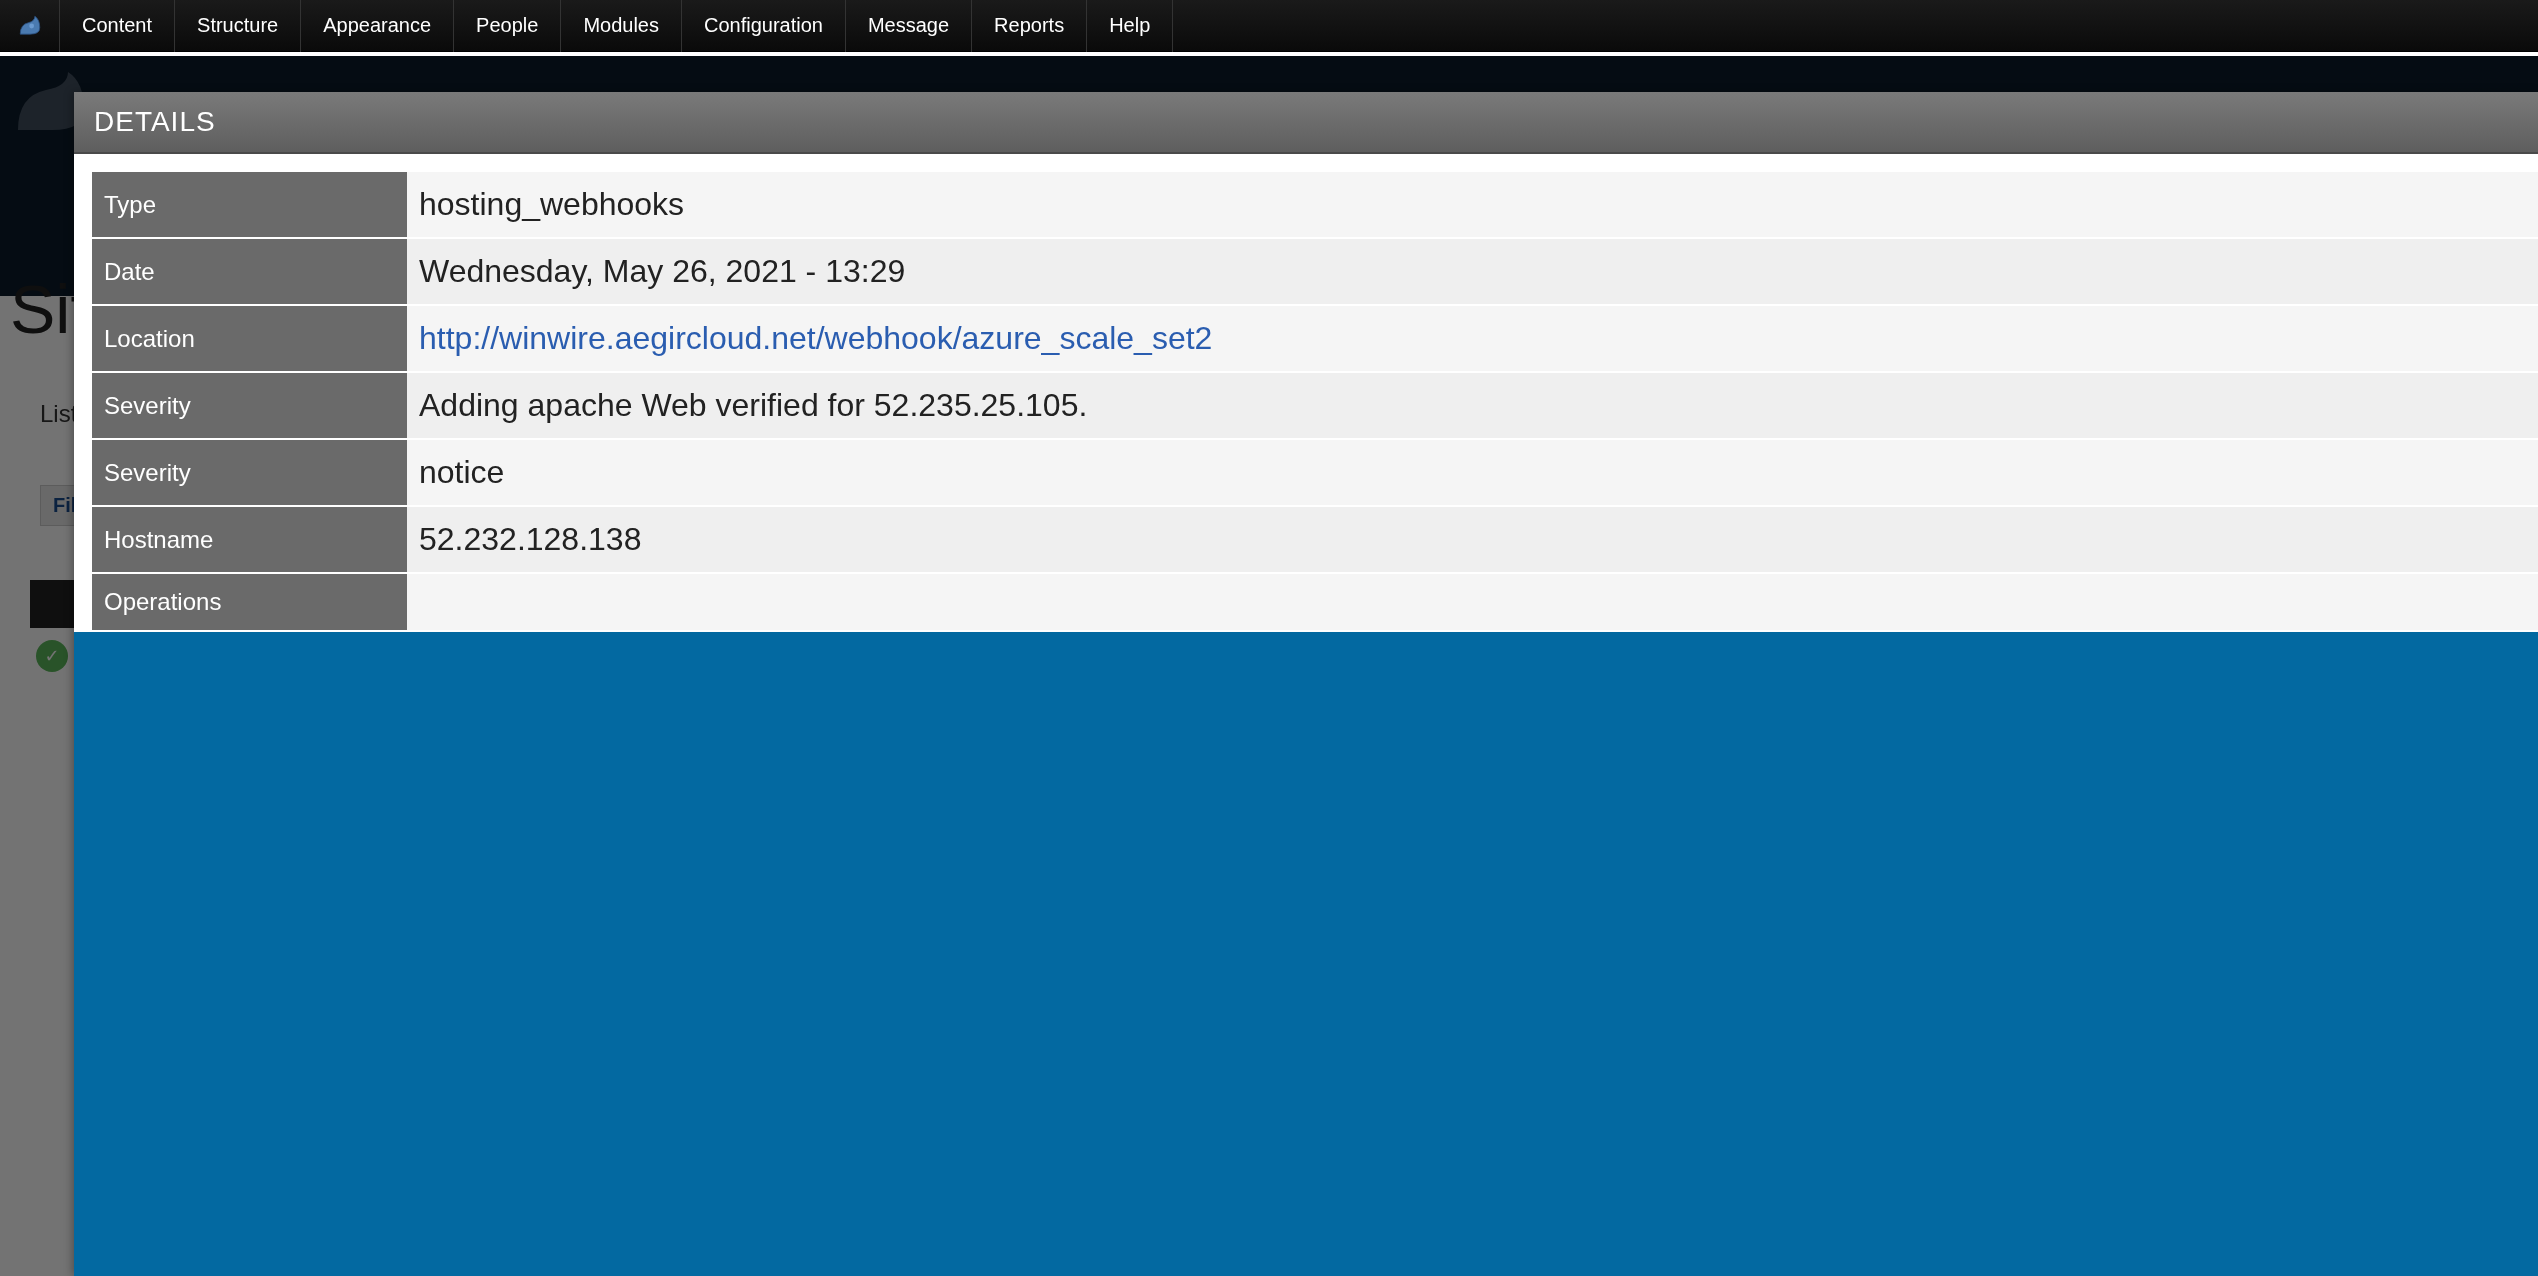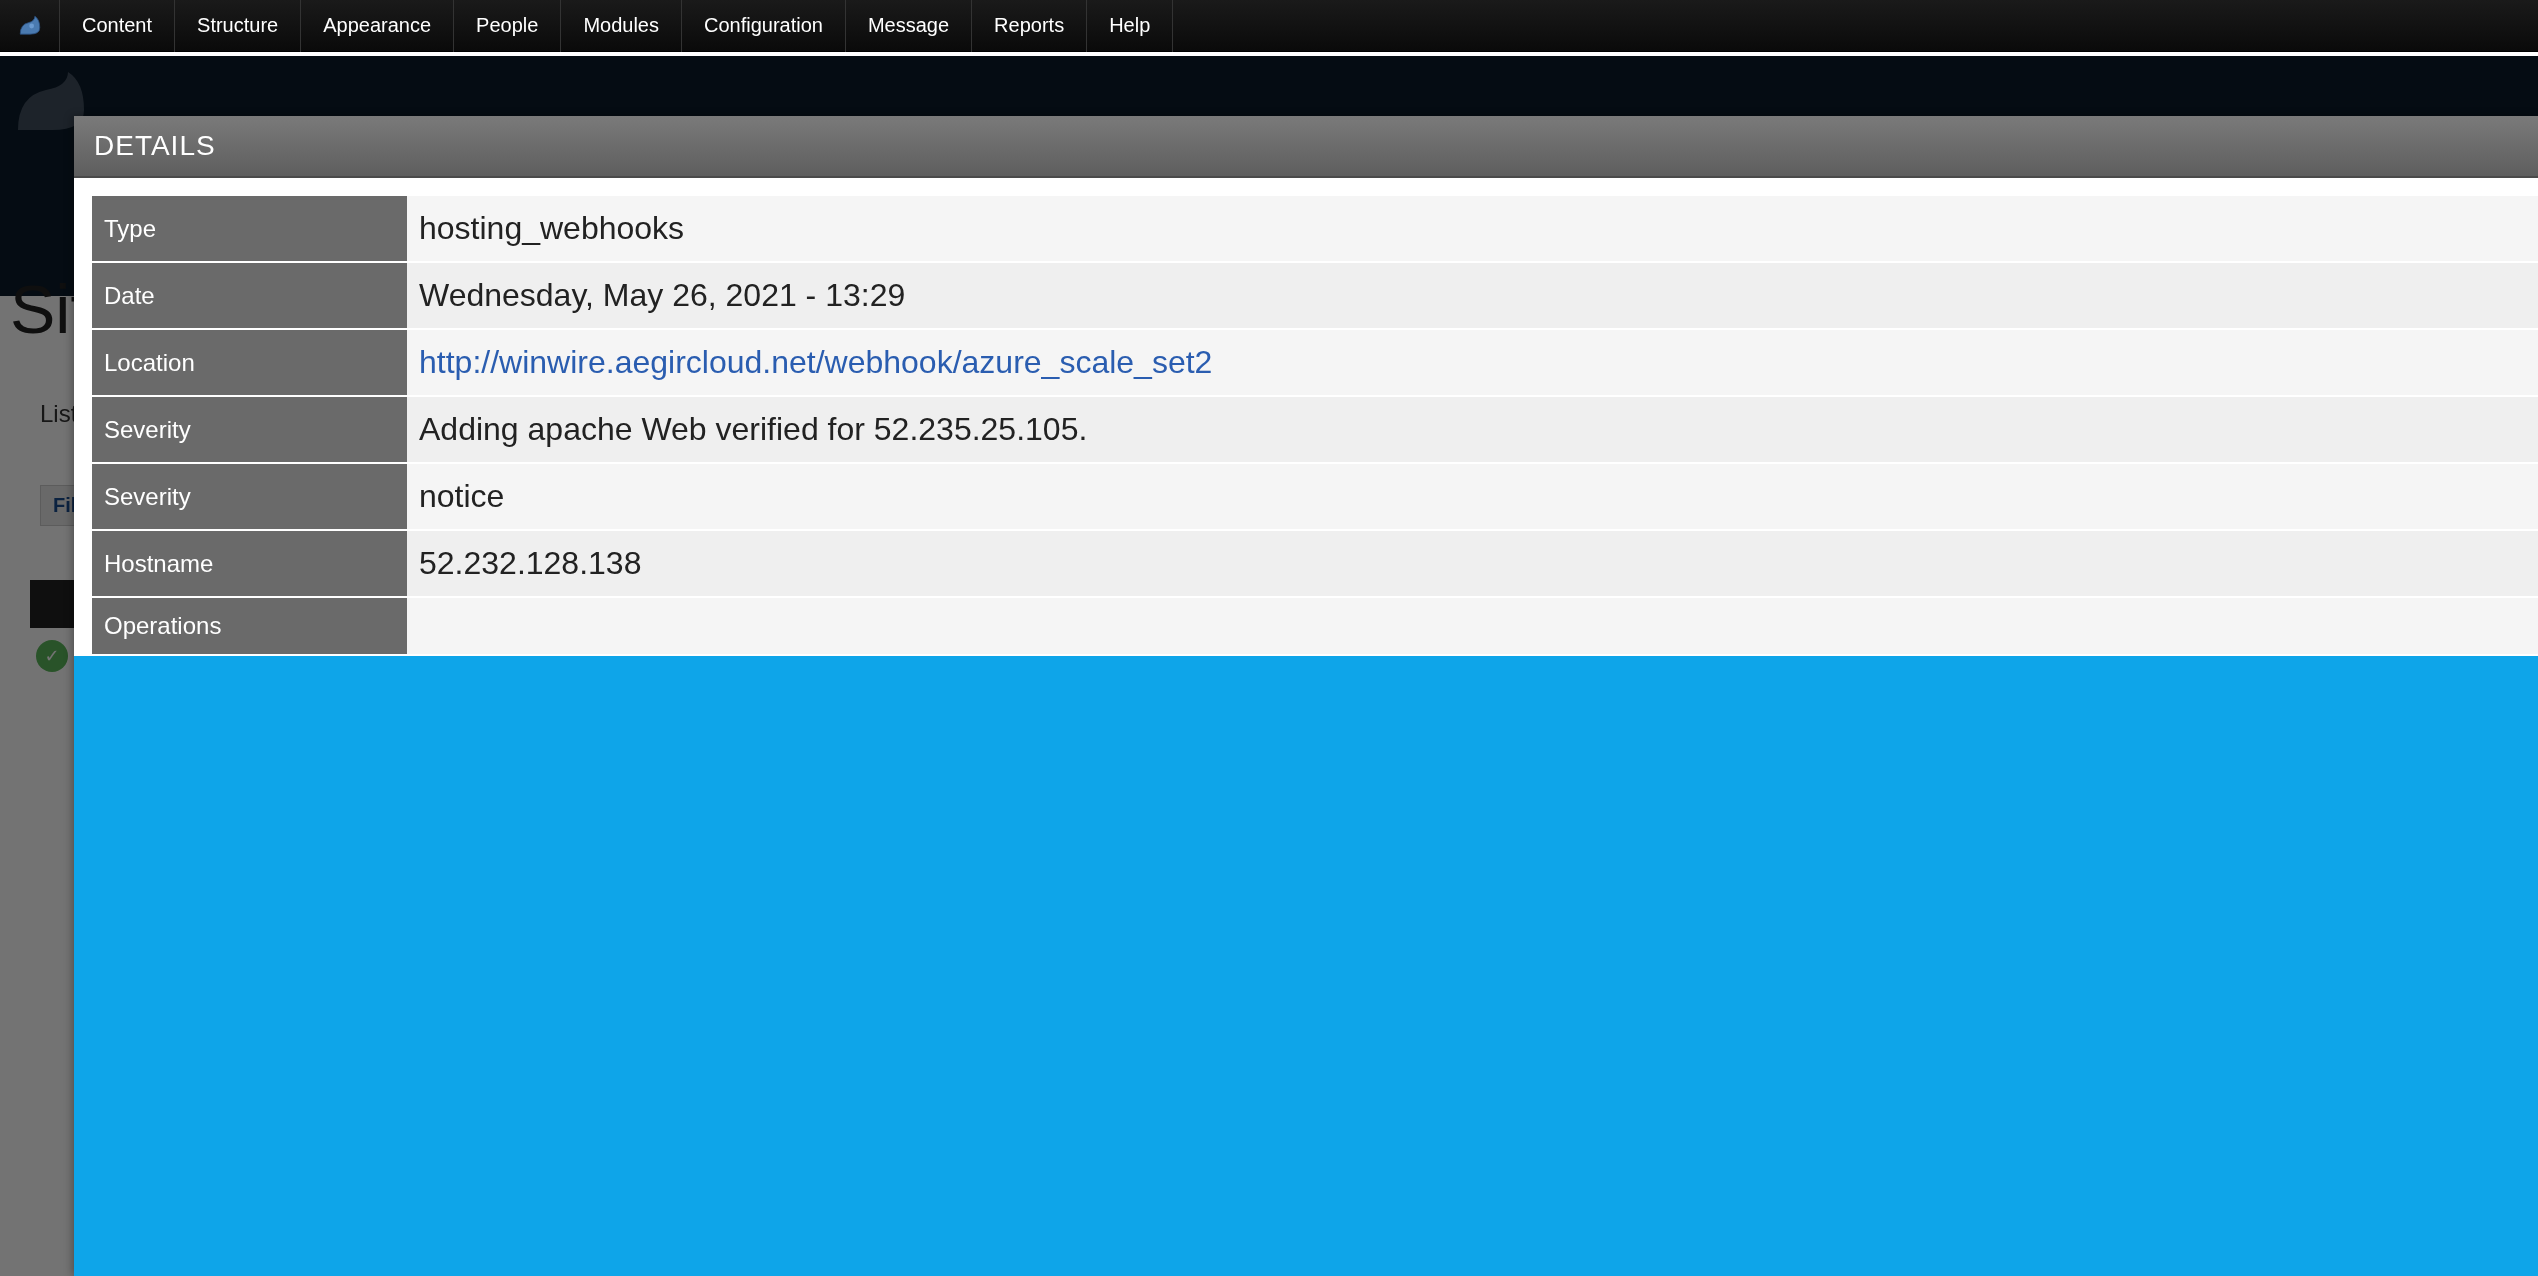--- a/index.html
+++ b/index.html
@@ -122,24 +122,23 @@
       justify-content: center;
       color: #fff;
       font-size: 18px;
     }
     .modal {
       position: absolute;
       top: 92px;
       left: 74px;
       right: 0;
       bottom: 0;
-      background: #0ea5e9;
+      background: #0369a1;
       z-index: 10;
       box-shadow: -2px 0 8px rgba(0,0,0,0.3);
-      margin-top: 24px;
     }
     .modal-header {
       background: #6a6a6a;
       background: linear-gradient(to bottom, #7a7a7a 0%, #5e5e5e 100%);
       color: #fff;
       padding: 14px 20px;
       font-size: 28px;
       letter-spacing: 1px;
       border-bottom: 2px solid #4a4a4a;
     }

